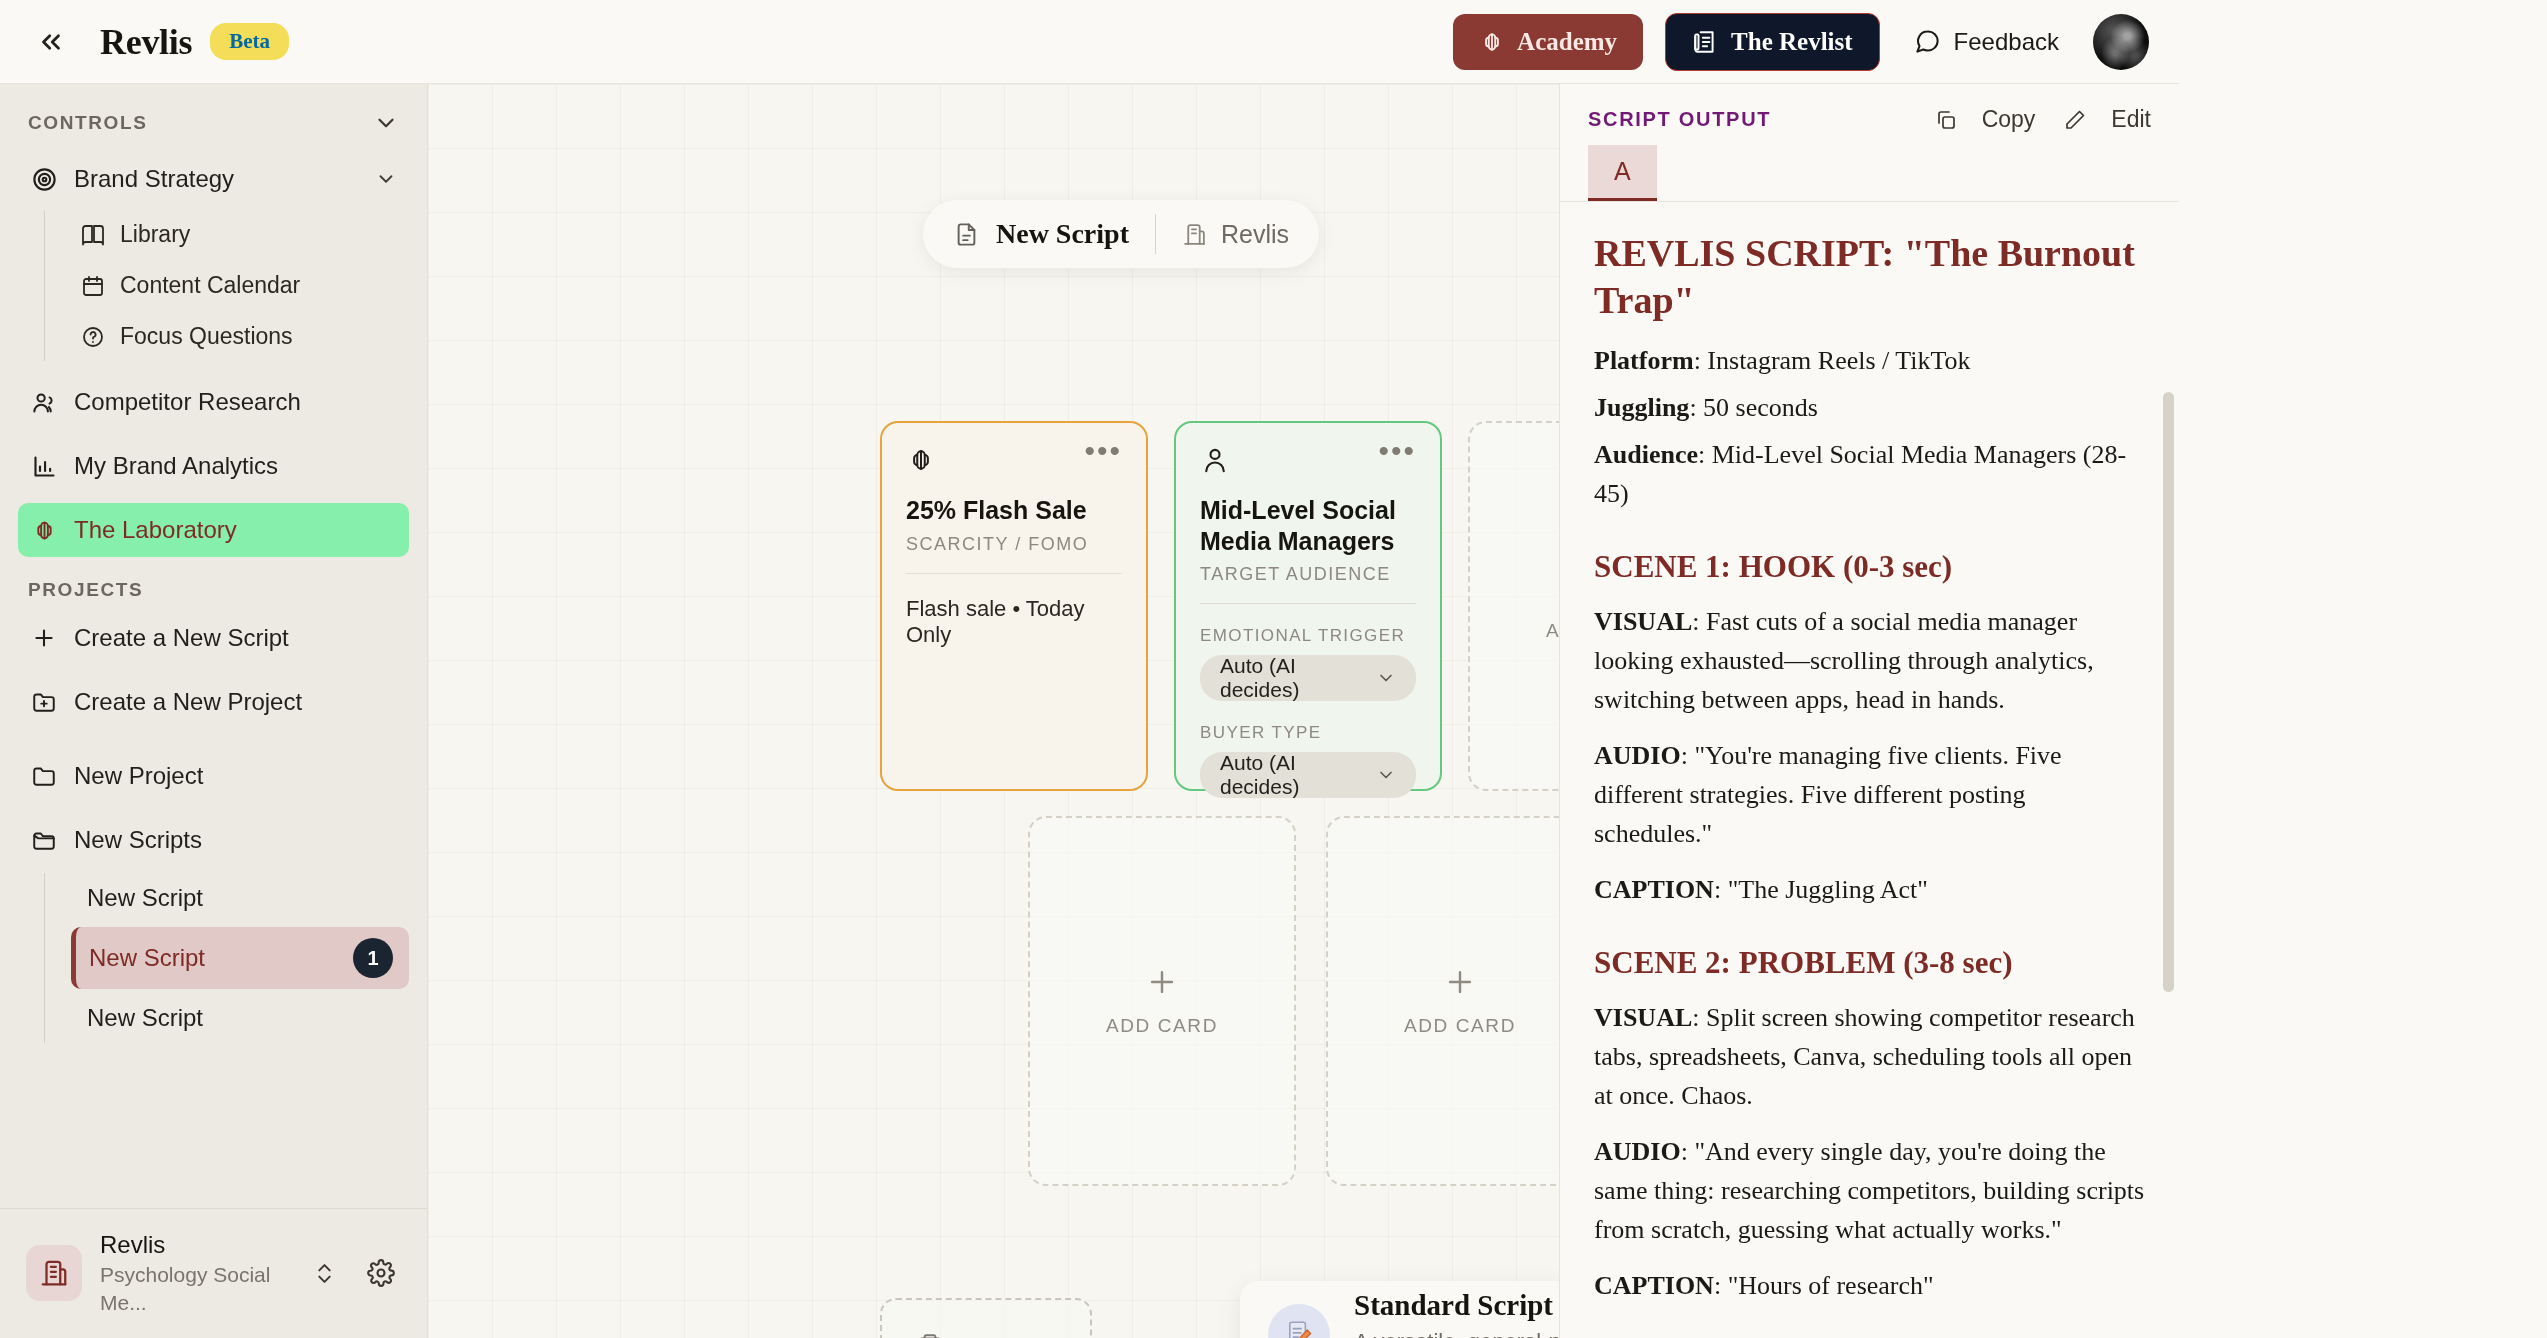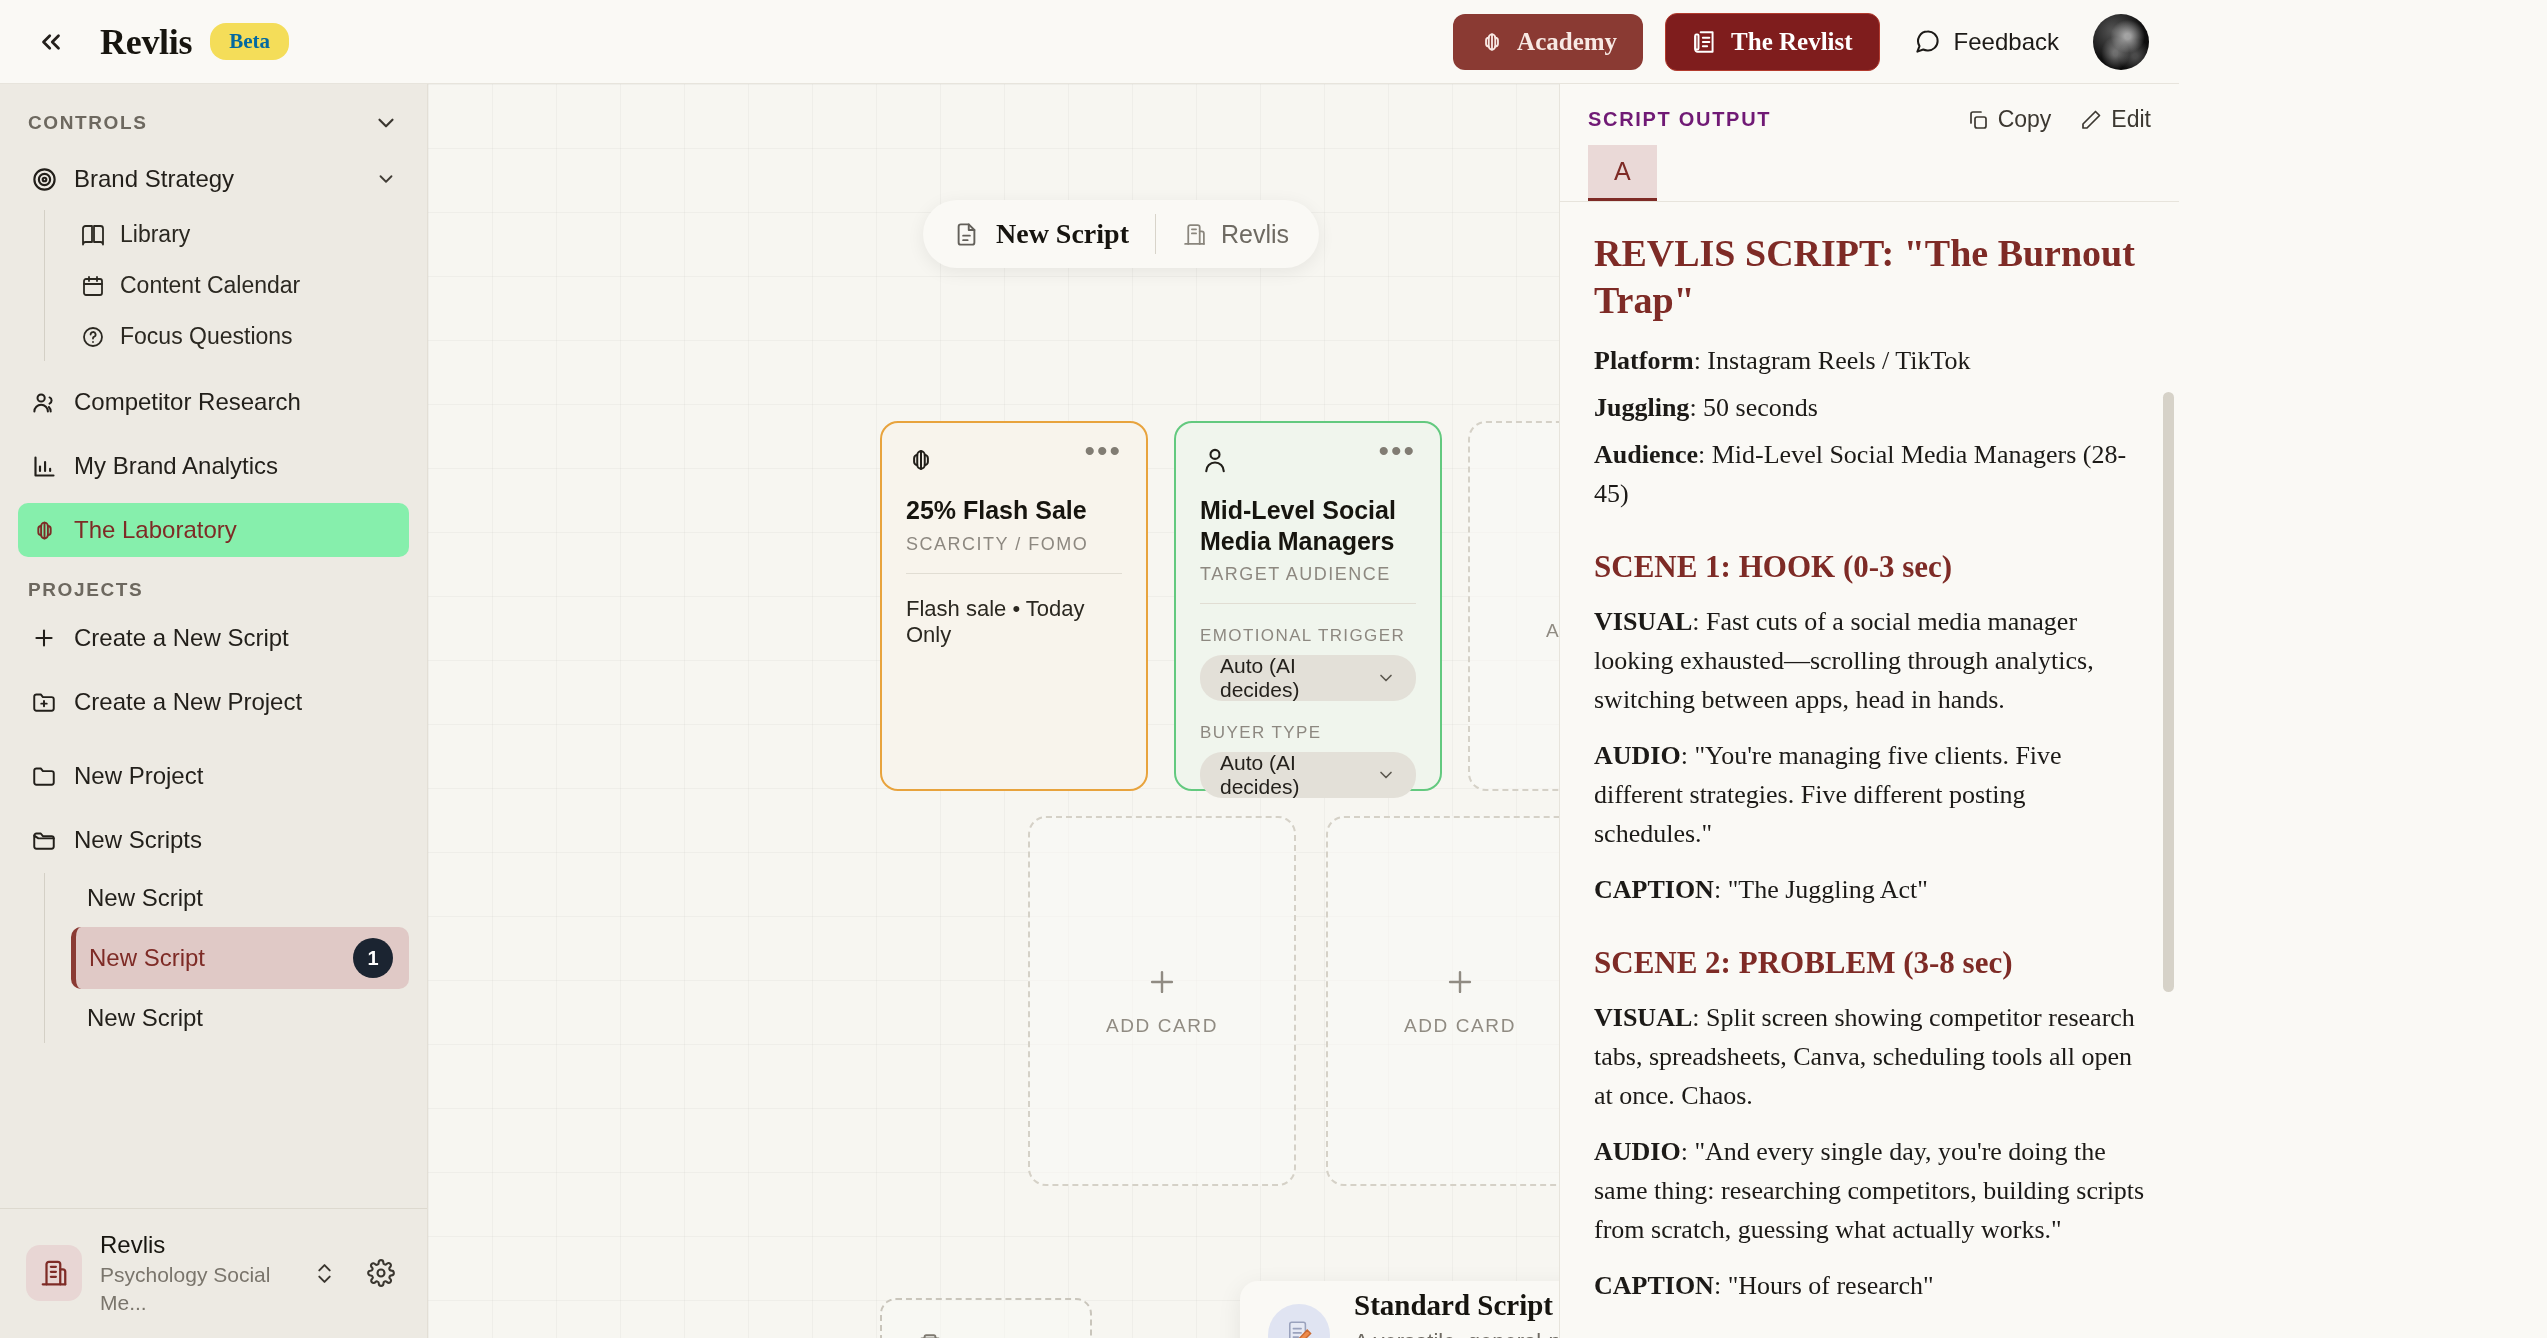--- a/index.html
+++ b/index.html
@@ -40,21 +40,21 @@
   .btn-academy {
     display: flex; align-items: center; gap: 12px;
     background: #8a3a33; color: #f8e9e4;
     border: none; border-radius: 12px; cursor: pointer;
     padding: 14px 26px;
     font-family: "Liberation Serif", serif;
     font-size: 25px; font-weight: 700;
   }
   .btn-revlist {
     display: flex; align-items: center; gap: 13px;
-    background: #7f1d1d; color: #ffffff;
+    background: #0f172a; color: #ffffff;
     border: 1.5px solid #b33b2e; border-radius: 12px; cursor: pointer;
     padding: 14px 26px;
     font-family: "Liberation Serif", serif;
     font-size: 25px; font-weight: 700;
   }
   .btn-feedback {
     display: flex; align-items: center; gap: 13px;
     background: transparent; border: none; cursor: pointer;
     color: #1c1a17; font-size: 24px; padding: 10px 12px;
   }
@@ -243,21 +243,21 @@
     background: #faf9f5;
     border-left: 1px solid #e7e4dc;
     display: flex; flex-direction: column; position: relative;
   }
   .out-head {
     display: flex; align-items: center; padding: 22px 28px 12px 28px;
   }
   .out-head .lbl { font-size: 20px; font-weight: 700; letter-spacing: 1.7px; color: #701a75; }
   .out-actions { margin-left: auto; display: flex; gap: 28px; }
   .out-act {
-    display: flex; align-items: center; gap: 8px;
+    display: flex; align-items: center; gap: 24px;
     background: none; border: none; cursor: pointer;
     font-size: 23px; color: #3c3831;
   }
   .out-tabs { display: flex; padding: 0 28px; border-bottom: 1px solid #e7e4dc; }
   .out-tab {
     background: #ead9d7; color: #7e2b26;
     border: none; border-bottom: 3px solid #7e2b26; cursor: pointer;
     padding: 12px 26px; font-size: 25px;
   }
   .out-scroll { flex: 1; overflow: hidden; padding: 28px 34px 0 34px; position: relative; }

